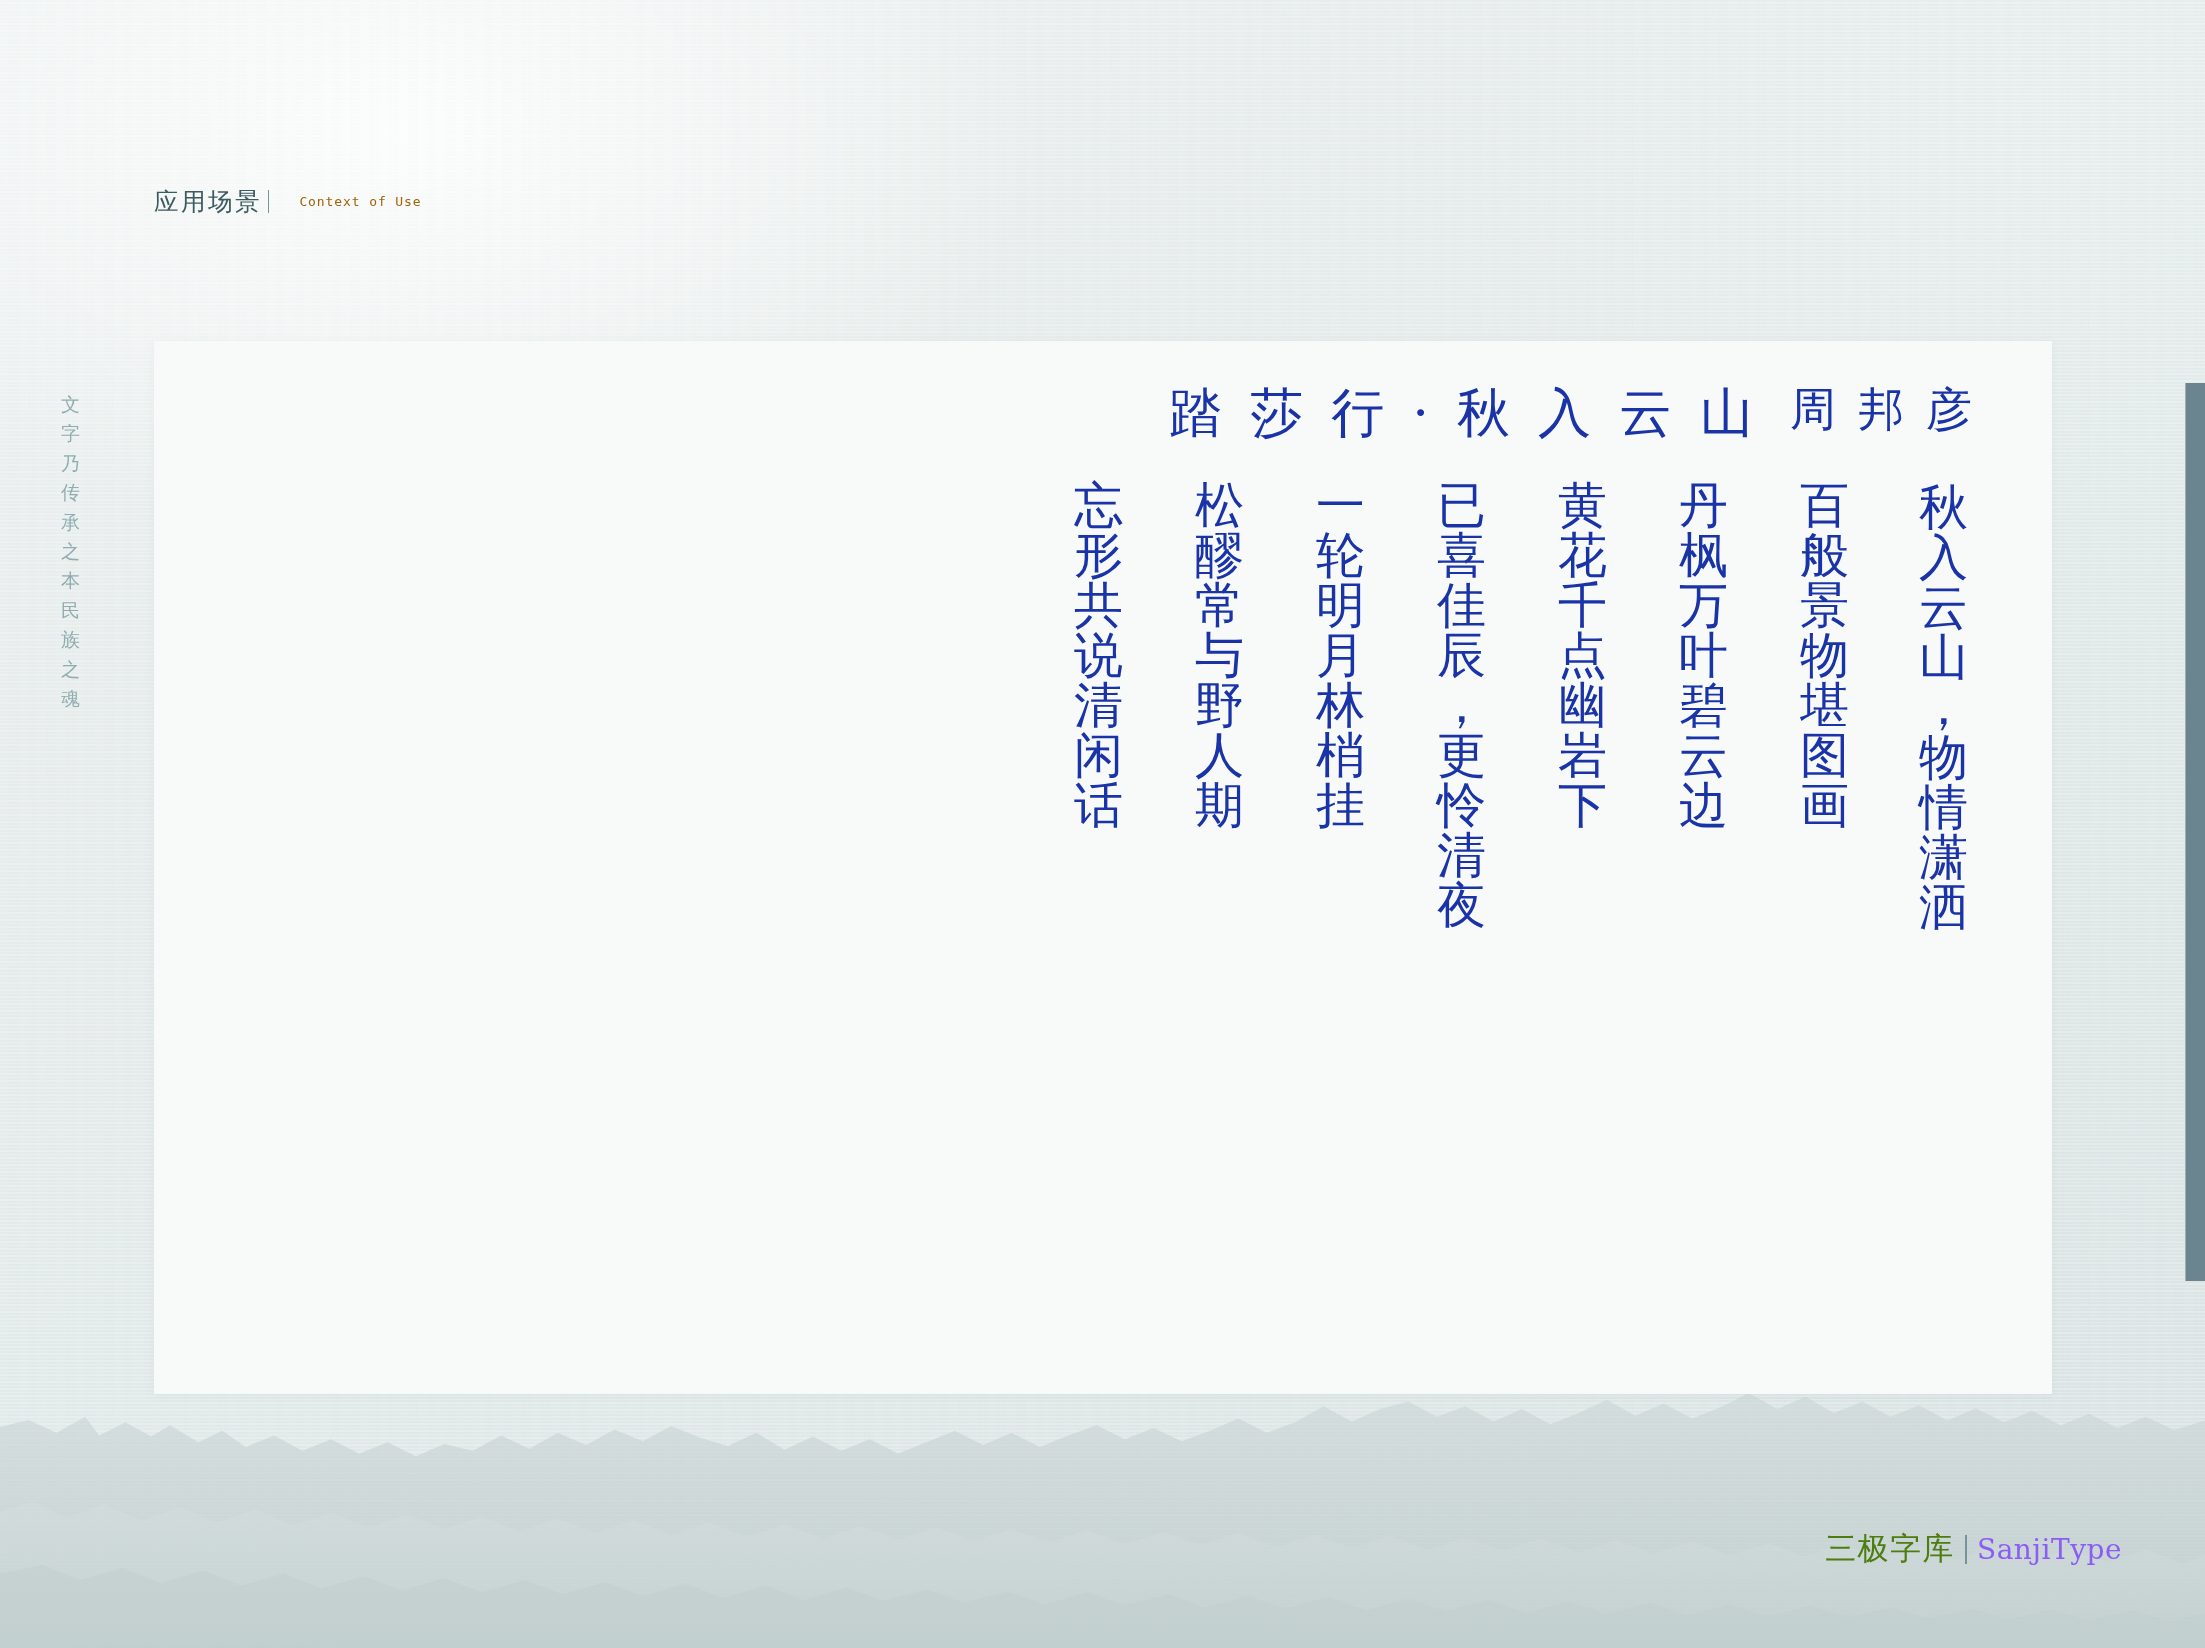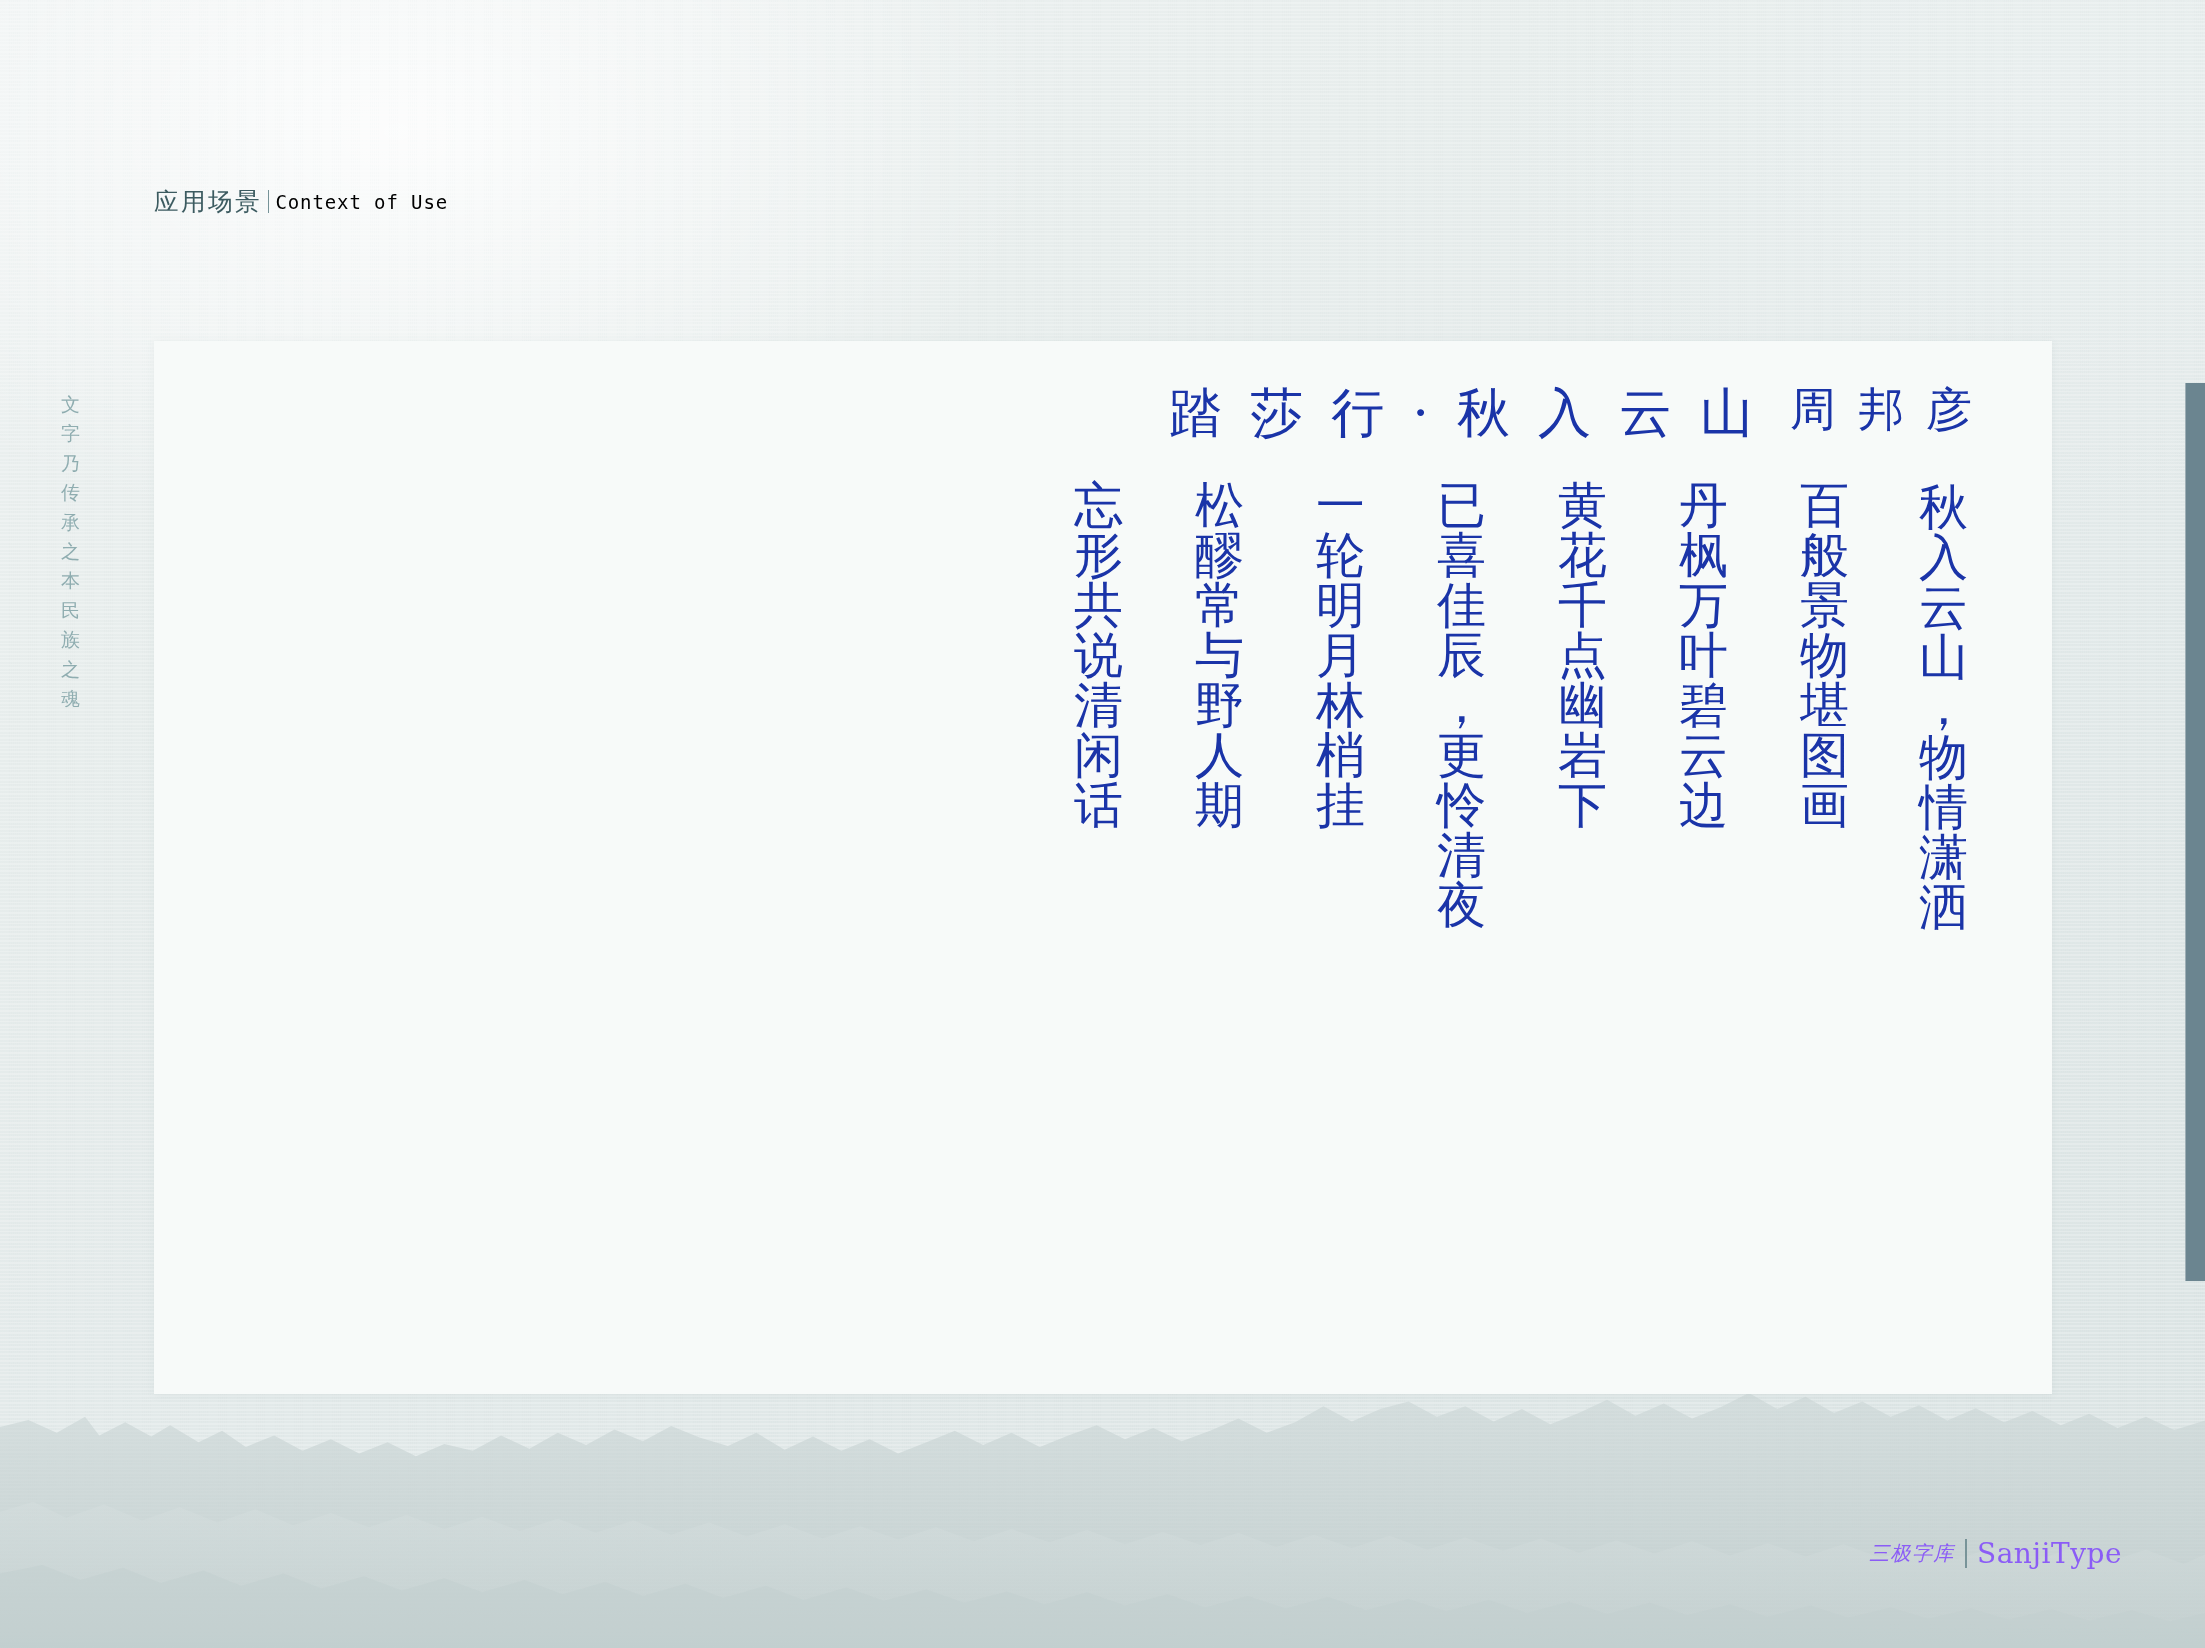--- a/index.html
+++ b/index.html
@@ -45,23 +45,24 @@
     display:flex;align-items:center;gap:6px;
     white-space:nowrap;
   }
   #header .zh{
     font-size:24.6px;color:#3c5b60;letter-spacing:2.4px;font-weight:400;
   }
   #header .div{
     display:inline-block;width:1.4px;height:23px;background:#6f8d92;opacity:.95;
   }
   #header .en{
-    font-size:19px;color:#000000;letter-spacing:0.9px;
+    font-size:13px;color:#a16207;letter-spacing:0.9px;
     font-family:"DejaVu Sans Mono","Liberation Mono",monospace;
     font-weight:300;
+    margin-left:24px;
   }
 
   
   #tagline{
     position:absolute;left:61px;top:395px;
     display:flex;flex-direction:column;align-items:center;
     color:#8fadb0;
     font-size:19px;line-height:1;
     letter-spacing:0;
   }
@@ -112,21 +113,21 @@
     background:#6b8590;
     border-left:0.5px solid rgba(255,255,255,.35);
   }
 
   
   #brand{
     position:absolute;right:83px;bottom:79px;
     display:flex;align-items:center;gap:10.4px;
     white-space:nowrap;
   }
-  #brand .zh{font-size:20px;color:#8b5cf6;letter-spacing:1.4px;font-style:italic;}
+  #brand .zh{font-size:31px;color:#4d7c0f;letter-spacing:1.4px;}
   #brand .div{display:inline-block;width:1.4px;height:29px;background:#6f8d92;opacity:.9;}
   #brand .en{
     font-size:28px;color:#8b5cf6;letter-spacing:0.5px;
     font-family:"DejaVu Serif","Liberation Serif",serif;font-weight:400;
   }
 </style>
 </head>
 <body>
 
 <div id="bg-base"></div>

